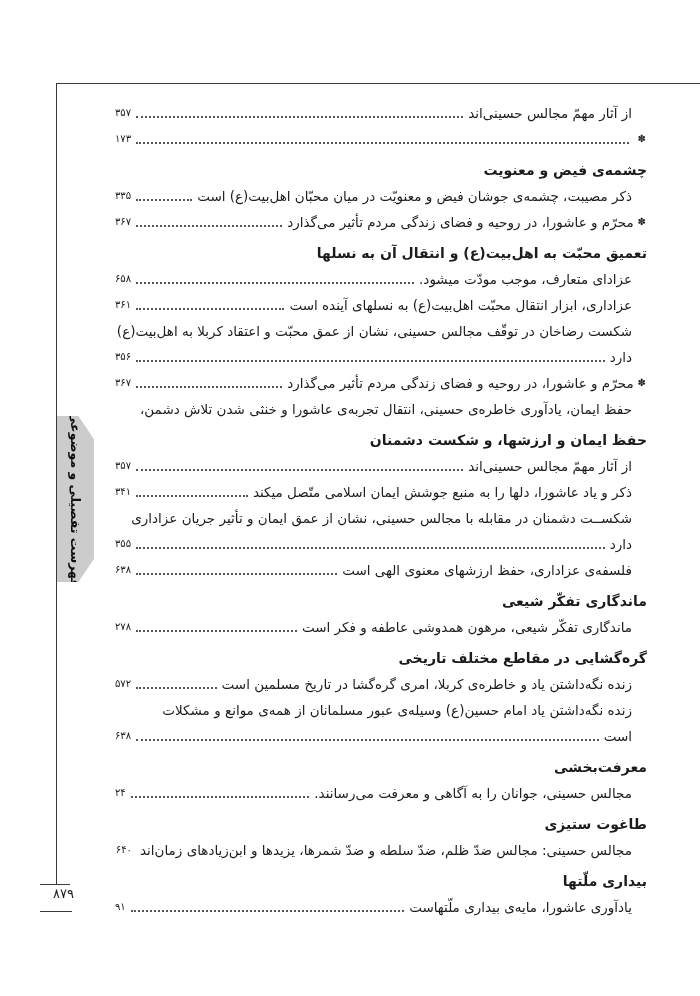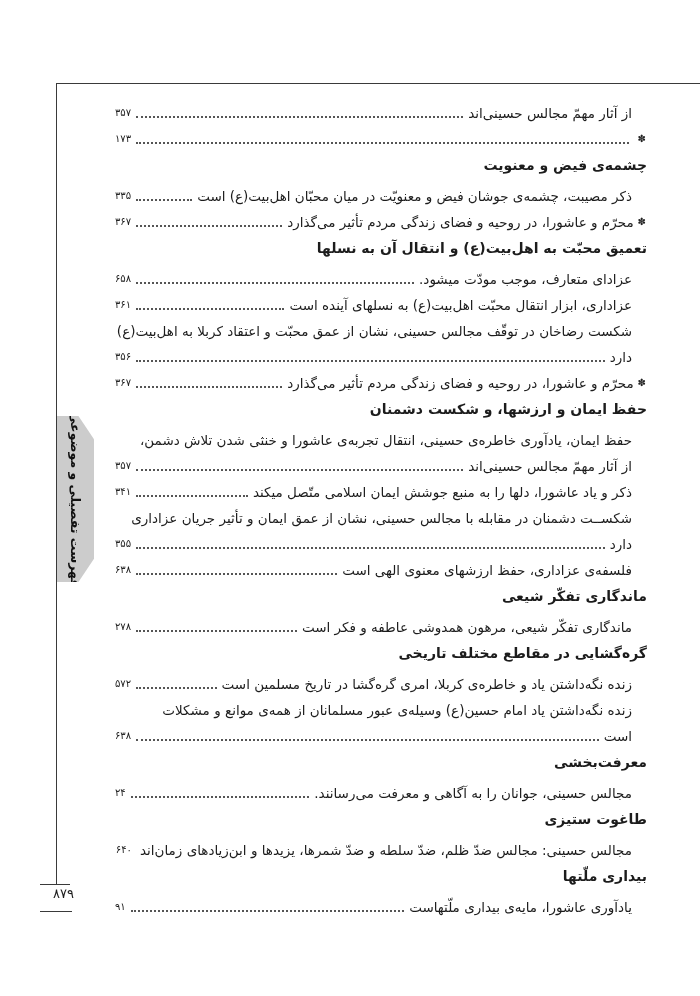--- a/index.html
+++ b/index.html
@@ -47,21 +47,21 @@
     direction:rtl;
   }
   .row{
     display:flex;align-items:flex-end;
     height:26px;
     direction:rtl;
   }
   .row.heading{
     font-weight:bold;font-size:14px;
     margin-top:5px;
-    align-items:flex-start;
+    align-items:center;
   }
   .row.entry{font-size:13.5px;padding-right:15px;}
   .row.entry.star-row{padding-right:1px;}
   .row .txt{white-space:nowrap;line-height:26px;}
   .row .star{
     font-size:10px;line-height:26px;margin-left:4px;color:#222;
     align-self:center;
   }
   .row .leader{
     flex:1 1 auto;min-width:8px;
@@ -132,25 +132,25 @@
       <span class="txt">دارد</span>
       <span class="leader"></span>
       <span class="num">۳۵۶</span>
     </div>
     <div class="row entry star-row">
       <span class="star">✽</span>
       <span class="txt">محرّم و عاشورا، در روحیه و فضای زندگی مردم تأثیر می‌گذارد</span>
       <span class="leader"></span>
       <span class="num">۳۶۷</span>
     </div>
+    <div class="row entry">
+      <span class="txt">حفظ ایمان، یادآوری خاطره‌ی حسینی، انتقال تجربه‌ی عاشورا و خنثی شدن تلاش دشمن،</span>
+    </div>
     <div class="row heading">
       <span class="htxt">حفظ ایمان و ارزشها، و شکست دشمنان</span>
-    </div>
-    <div class="row entry">
-      <span class="txt">حفظ ایمان، یادآوری خاطره‌ی حسینی، انتقال تجربه‌ی عاشورا و خنثی شدن تلاش دشمن،</span>
     </div>
     <div class="row entry">
       <span class="txt">از آثار مهمّ مجالس حسینی‌اند</span>
       <span class="leader"></span>
       <span class="num">۳۵۷</span>
     </div>
     <div class="row entry">
       <span class="txt">ذکر و یاد عاشورا، دلها را به منبع جوشش ایمان اسلامی متّصل میکند</span>
       <span class="leader"></span>
       <span class="num">۳۴۱</span>

